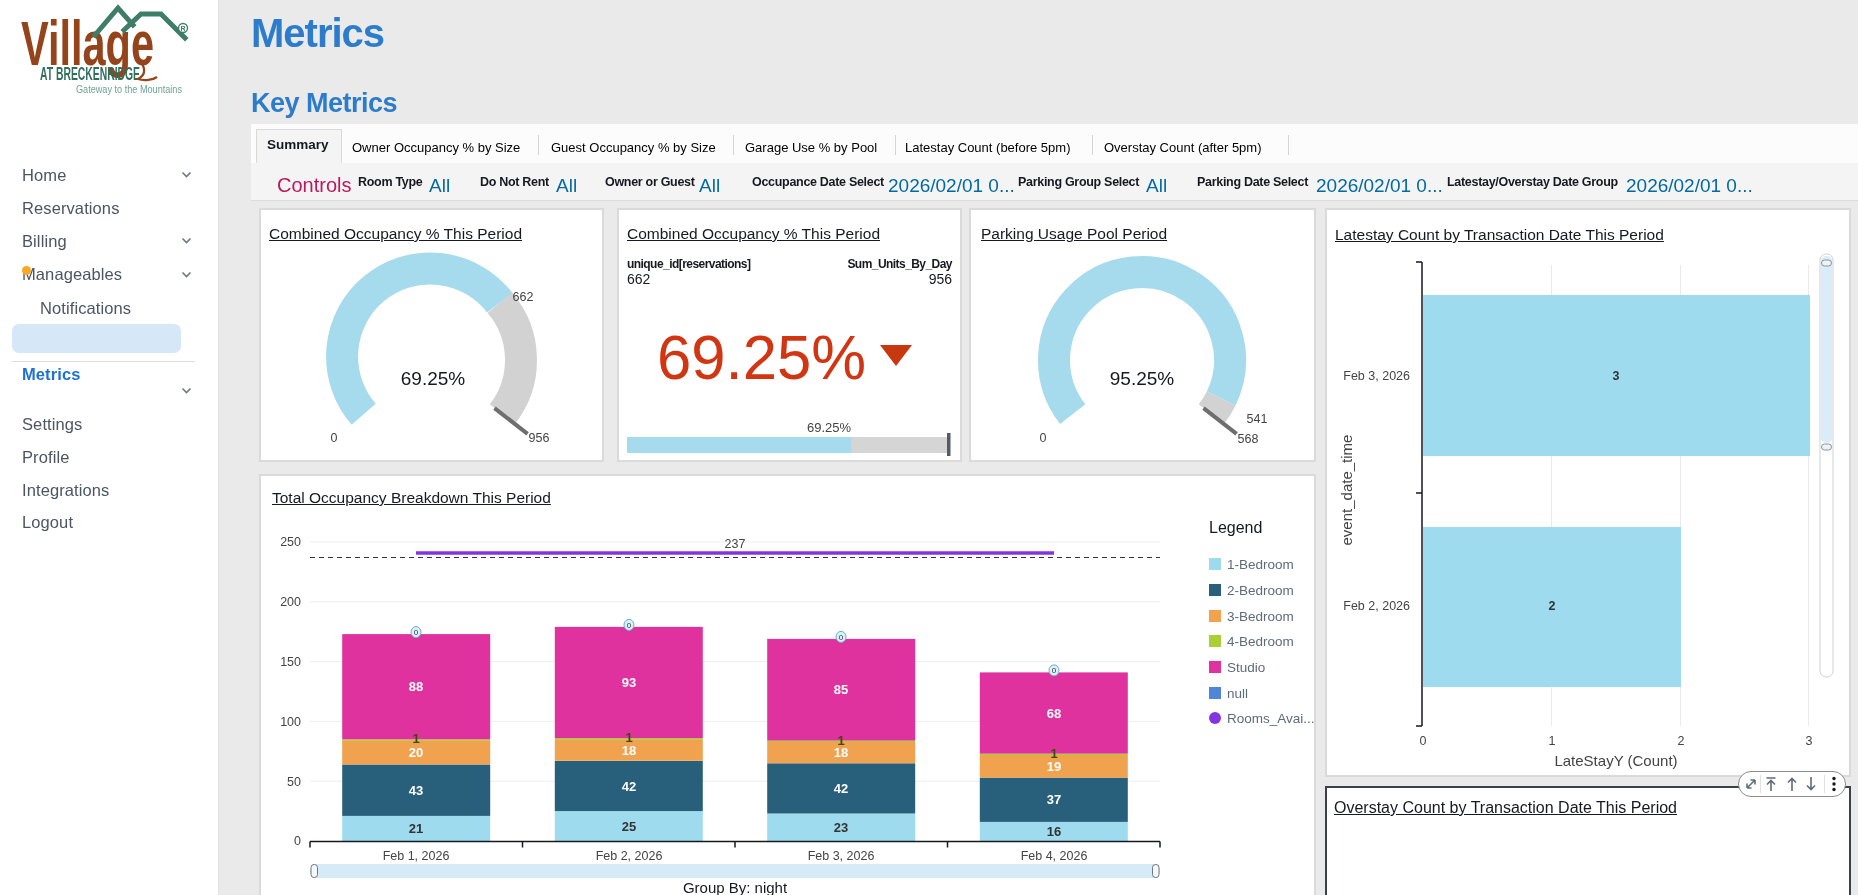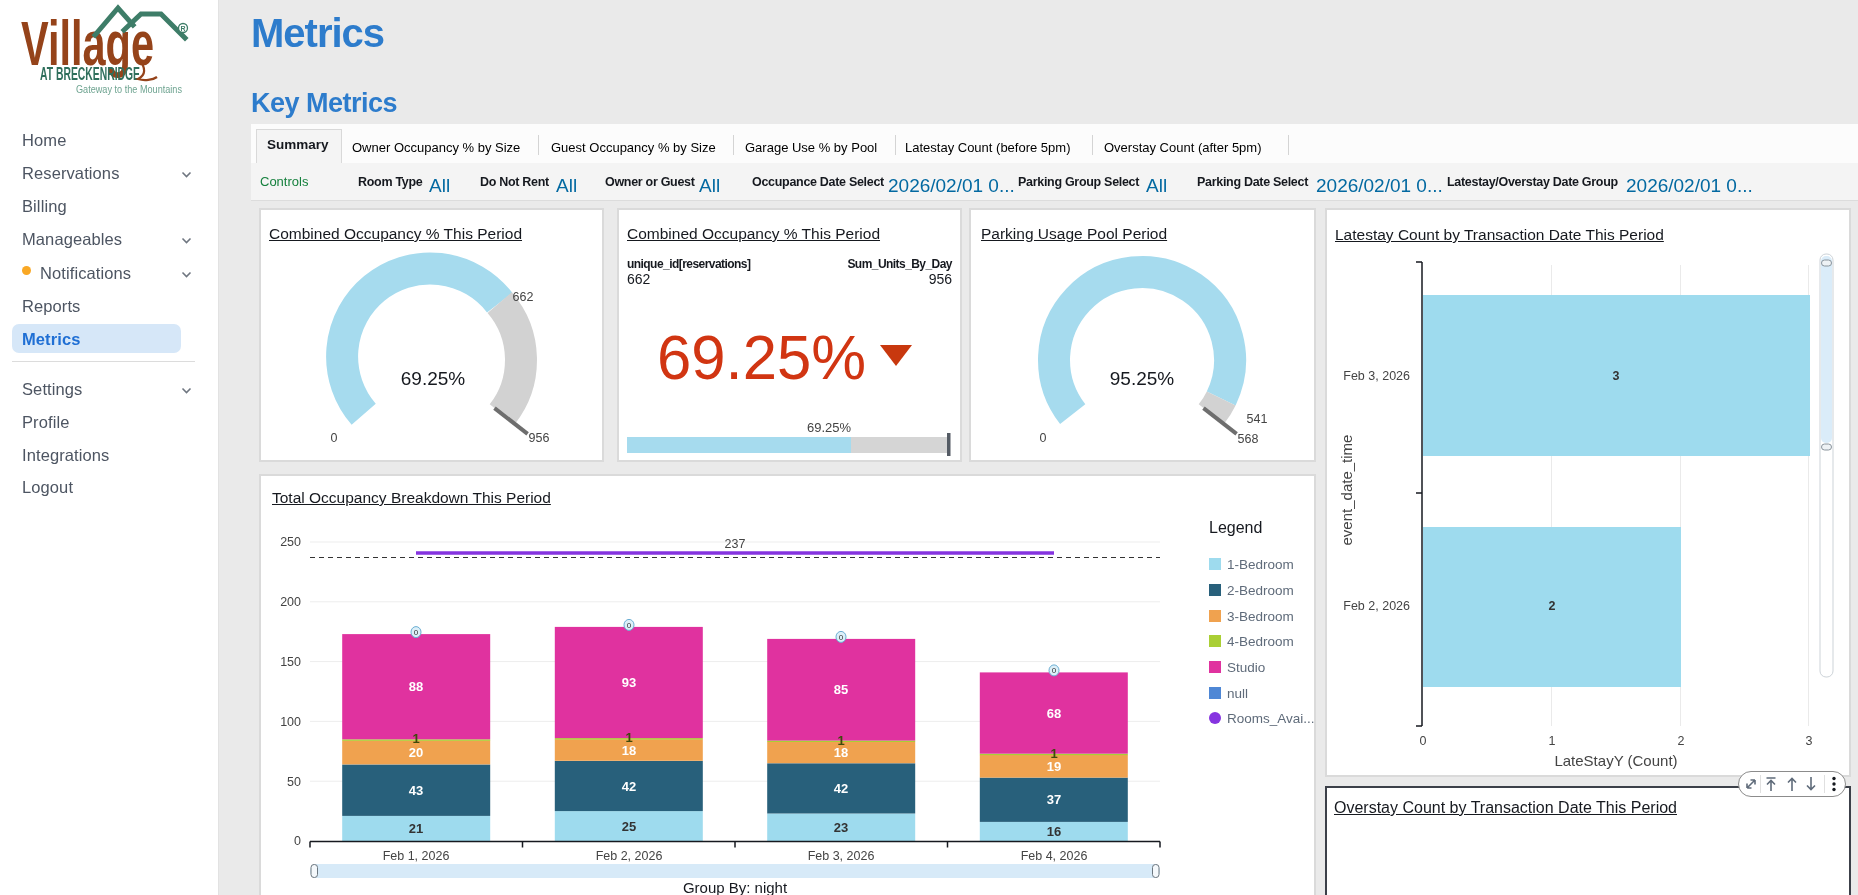--- a/index.html
+++ b/index.html
@@ -1,21 +1,21 @@
 <!DOCTYPE html>
 <html><head>
 <meta charset="utf-8">
 <style>
 * { margin:0; padding:0; box-sizing:border-box; }
 html,body { width:1858px; height:895px; overflow:hidden; font-family:"Liberation Sans", sans-serif; }
 body { background:#eaeaea; position:relative; }
 .abs { position:absolute; }
 
 #sidebar { position:absolute; left:0; top:0; width:219px; height:895px; background:#ffffff; border-right:1px solid #e2e2e2; }
-.nav { position:absolute; left:22px; font-size:16.5px; color:#4d5562; letter-spacing:0.1px; }
+.nav { position:absolute; left:22px; font-size:16.5px; color:#4d5562; letter-spacing:0.1px;margin-top:35px; }
 .chev { position:absolute; left:180px; width:13px; height:13px; }
 #navhl { position:absolute; left:12px; top:324px; width:169px; height:29px; background:#d6e7f8; border-radius:7px; }
 #navdiv { position:absolute; left:12px; top:361px; width:183px; height:1px; background:#dcdcdc; }
 
 h1.metrics { position:absolute; left:251px; top:11px; font-size:40px; letter-spacing:-1px; font-weight:bold; color:#2d7ccc; }
 h2.keymetrics { position:absolute; left:251px; top:88px; font-size:27px; letter-spacing:-0.5px; font-weight:bold; color:#2d7ccc; }
 
 #tabrow { position:absolute; left:251px; top:124px; width:1607px; height:39px; background:#fcfcfc; }
 #sumtab { position:absolute; left:5px; top:5px; width:86px; height:34px; background:#f4f4f4; border:1px solid #d9d9d9; border-bottom:none; }
 .tab { position:absolute; top:16px; font-size:13px; color:#000000; white-space:nowrap; }
@@ -81,21 +81,21 @@
   <span class="tab" style="left:300px">Guest Occupancy % by Size</span>
   <span class="tabsep" style="left:482px"></span>
   <span class="tab" style="left:494px">Garage Use % by Pool</span>
   <span class="tabsep" style="left:644px"></span>
   <span class="tab" style="left:654px">Latestay Count (before 5pm)</span>
   <span class="tabsep" style="left:841px"></span>
   <span class="tab" style="left:853px">Overstay Count (after 5pm)</span>
   <span class="tabsep" style="left:1037px"></span>
 </div>
 <div id="ctrlrow">
-  <span class="cv" style="left:9px;top:11px;font-size:13px;color:#15803d">Controls</span>
+  <span class="cv" style="left:26px;top:11px;font-size:20px;color:#be185d">Controls</span>
   <span class="cl" style="left:107px">Room Type</span>
     <span class="cv" style="left:178px">All</span>
   <span class="cl" style="left:229px">Do Not Rent</span>
     <span class="cv" style="left:305px">All</span>
   <span class="cl" style="left:354px">Owner or Guest</span>
     <span class="cv" style="left:448px">All</span>
   <span class="cl" style="left:501px">Occupance Date Select</span>
     <span class="cv" style="left:637px">2026/02/01 0...</span>
   <span class="cl" style="left:767px">Parking Group Select</span>
     <span class="cv" style="left:895px">All</span>

